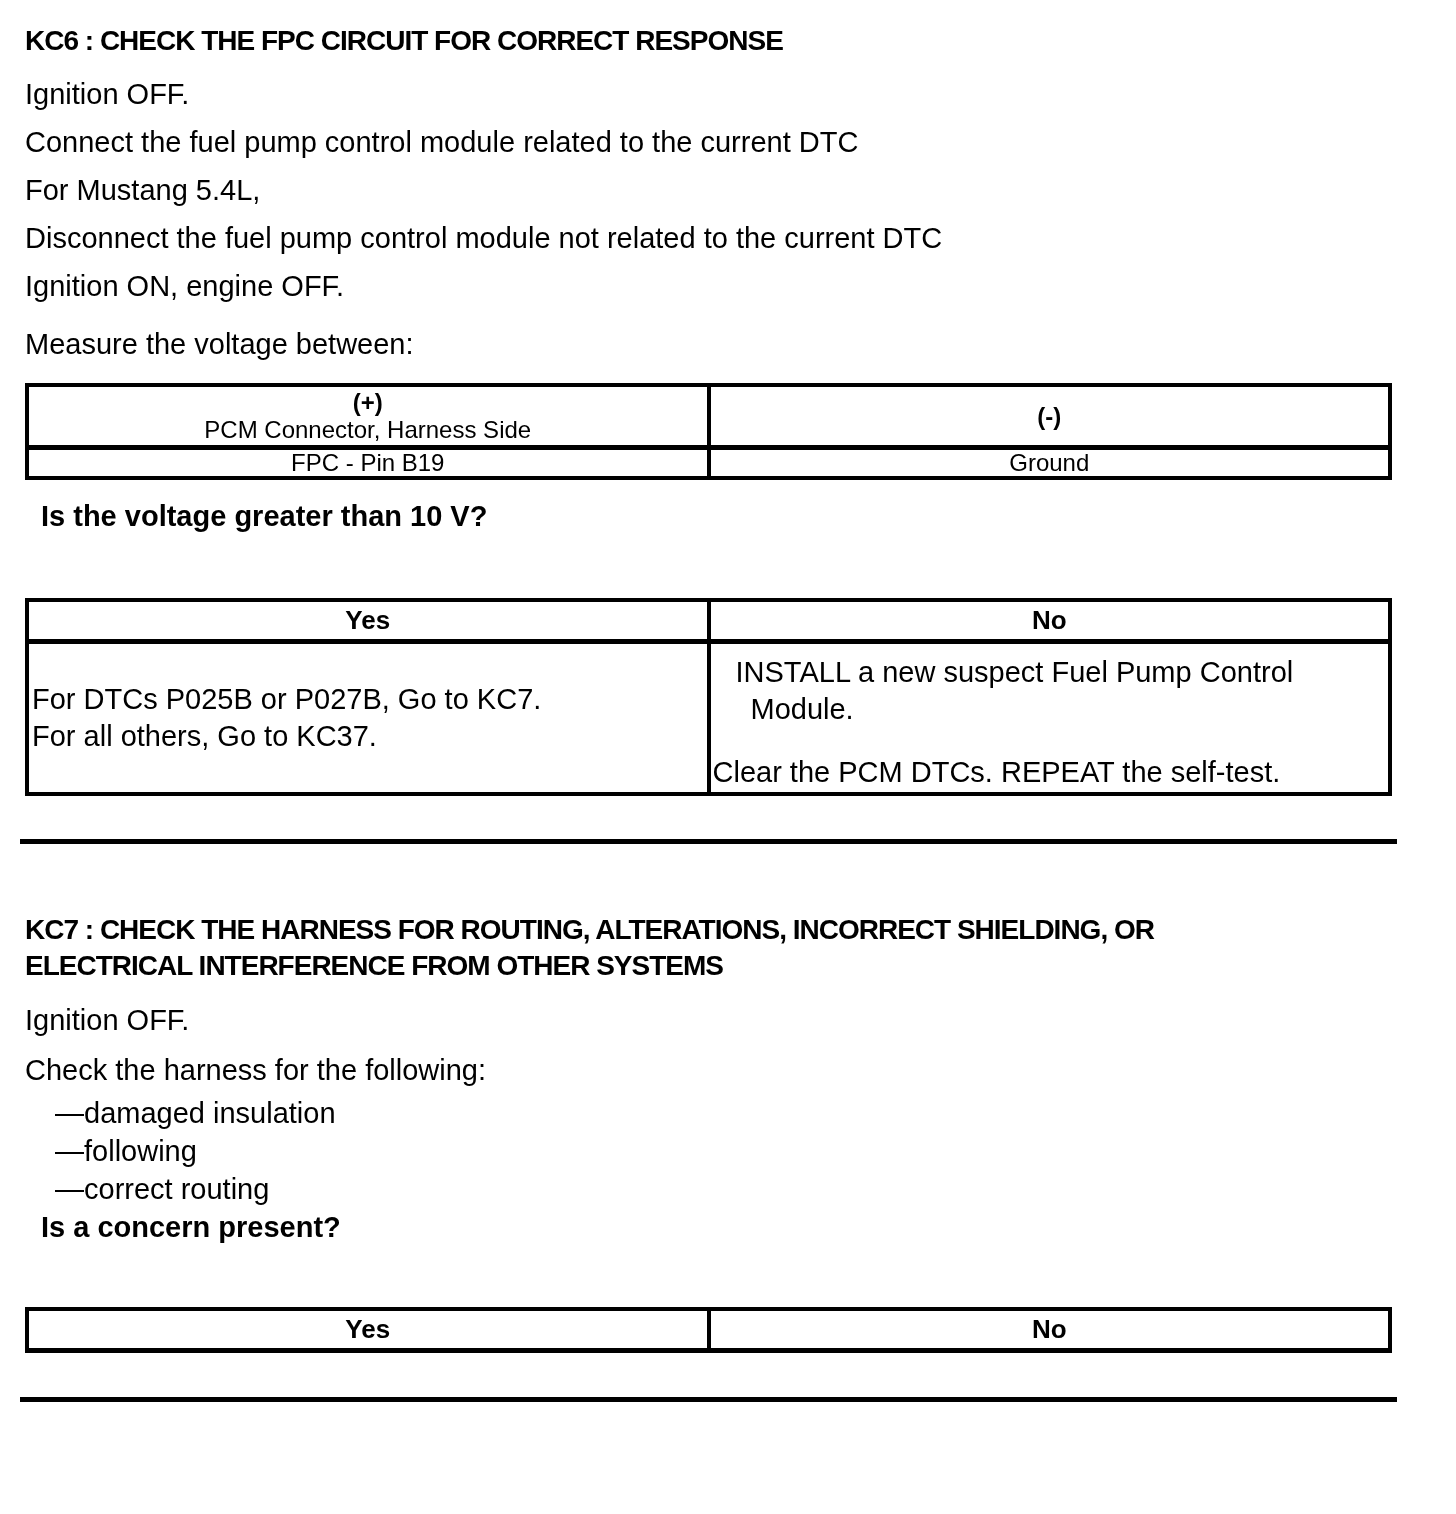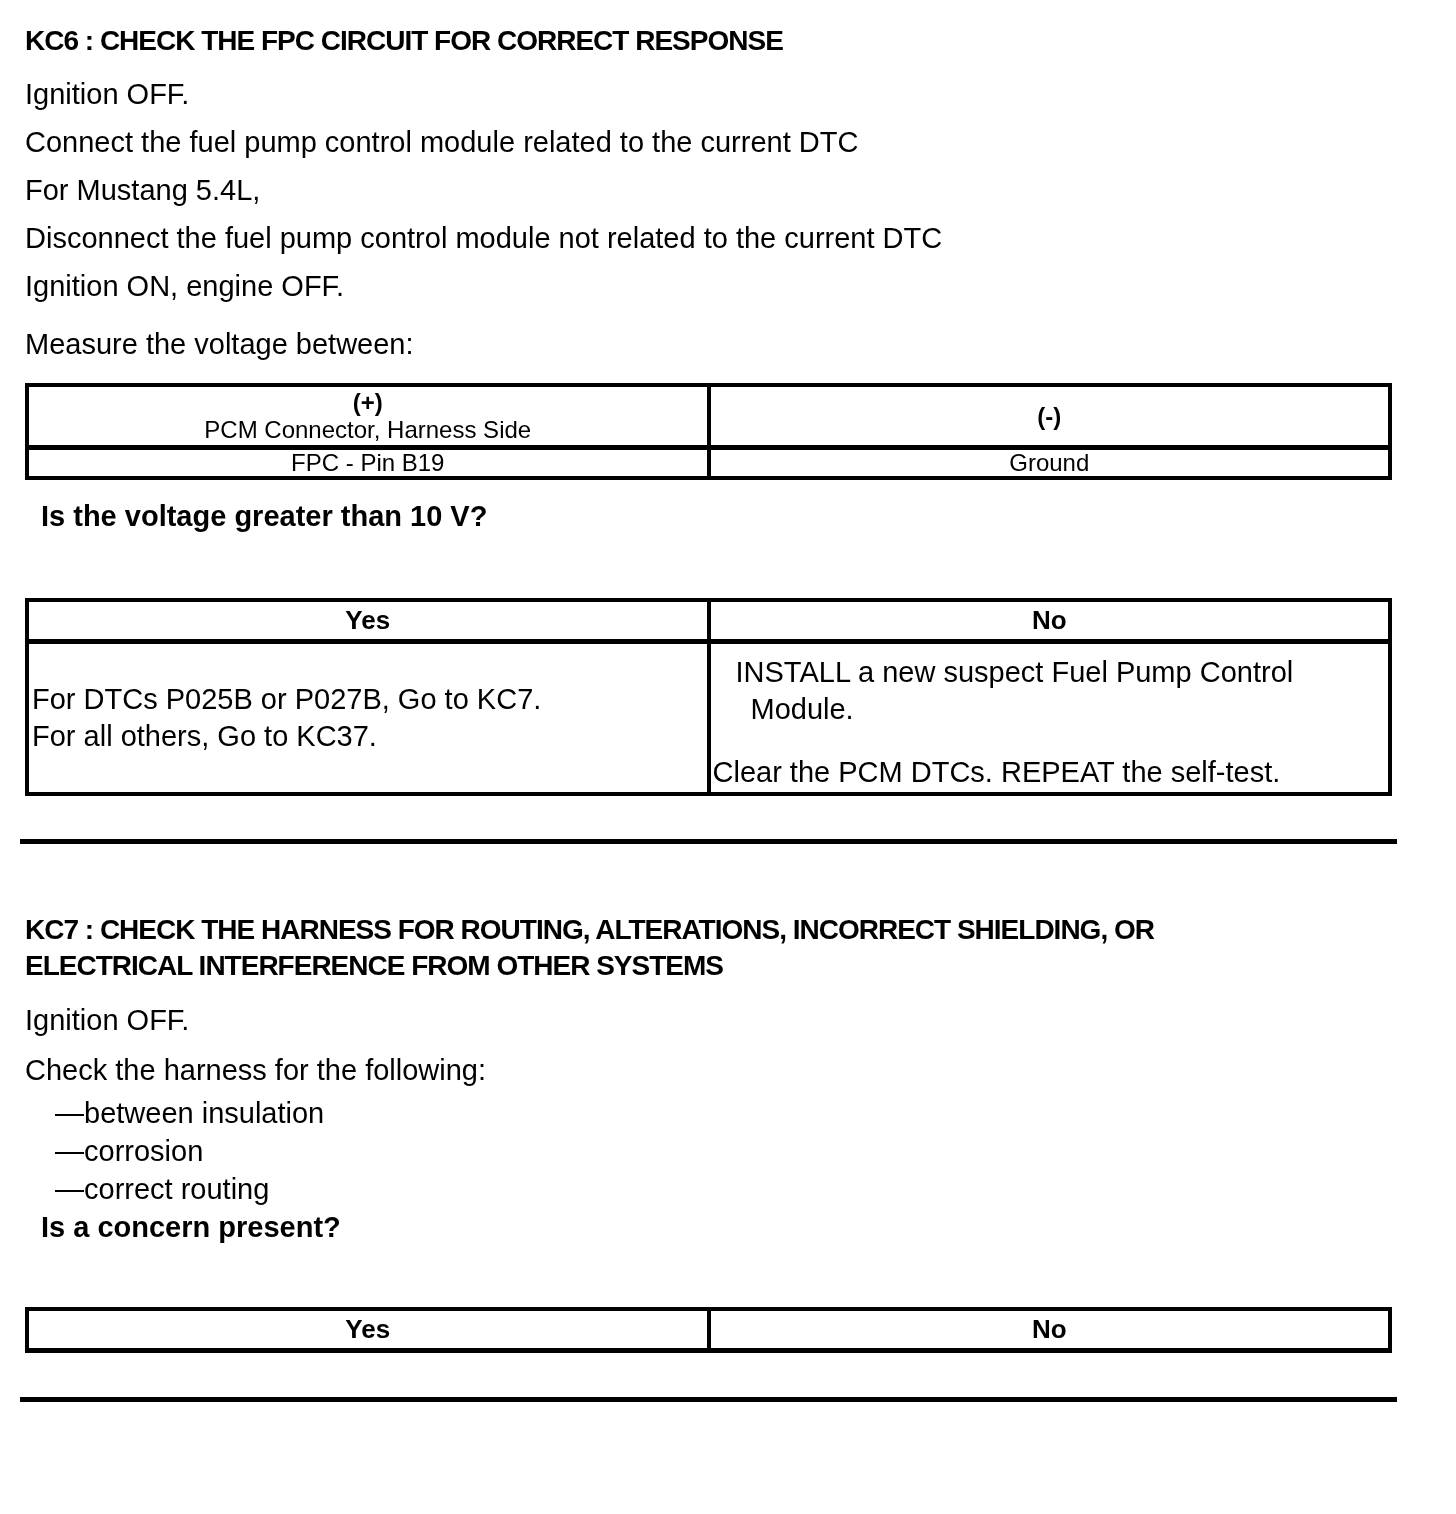--- a/index.html
+++ b/index.html
@@ -160,22 +160,22 @@
       <span class="hline">KC7 : CHECK THE HARNESS FOR ROUTING, ALTERATIONS, INCORRECT SHIELDING, OR</span>
       <span class="hline">ELECTRICAL INTERFERENCE FROM OTHER SYSTEMS</span>
     </h2>
 
     <div class="para-block">
       <p class="para">Ignition OFF.</p>
       <p class="para" style="margin-top:2px">Check the harness for the following:</p>
     </div>
 
     <div class="checklist">
-      <div class="checklist-item">—between insulation</div>
-      <div class="checklist-item">—corrosion</div>
+      <div class="checklist-item">—damaged insulation</div>
+      <div class="checklist-item">—following</div>
       <div class="checklist-item">—correct routing</div>
     </div>
 
     <p class="question question-2">Is a concern present?</p>
 
     <table class="decision-table decision-kc7">
       <tbody>
           <tr>
         <th>Yes</th>
         <th>No</th>

